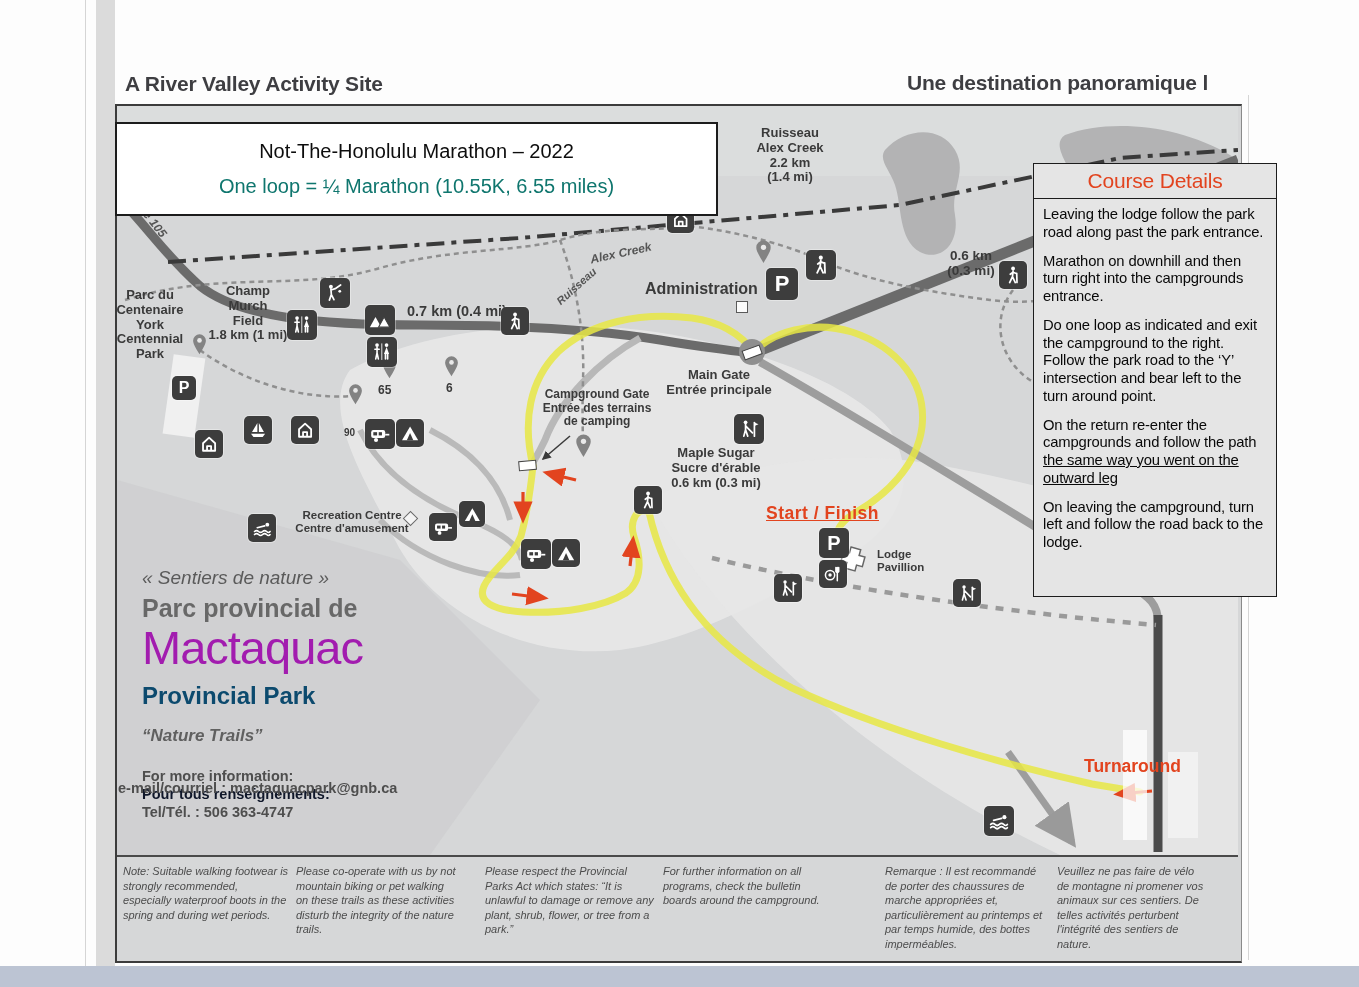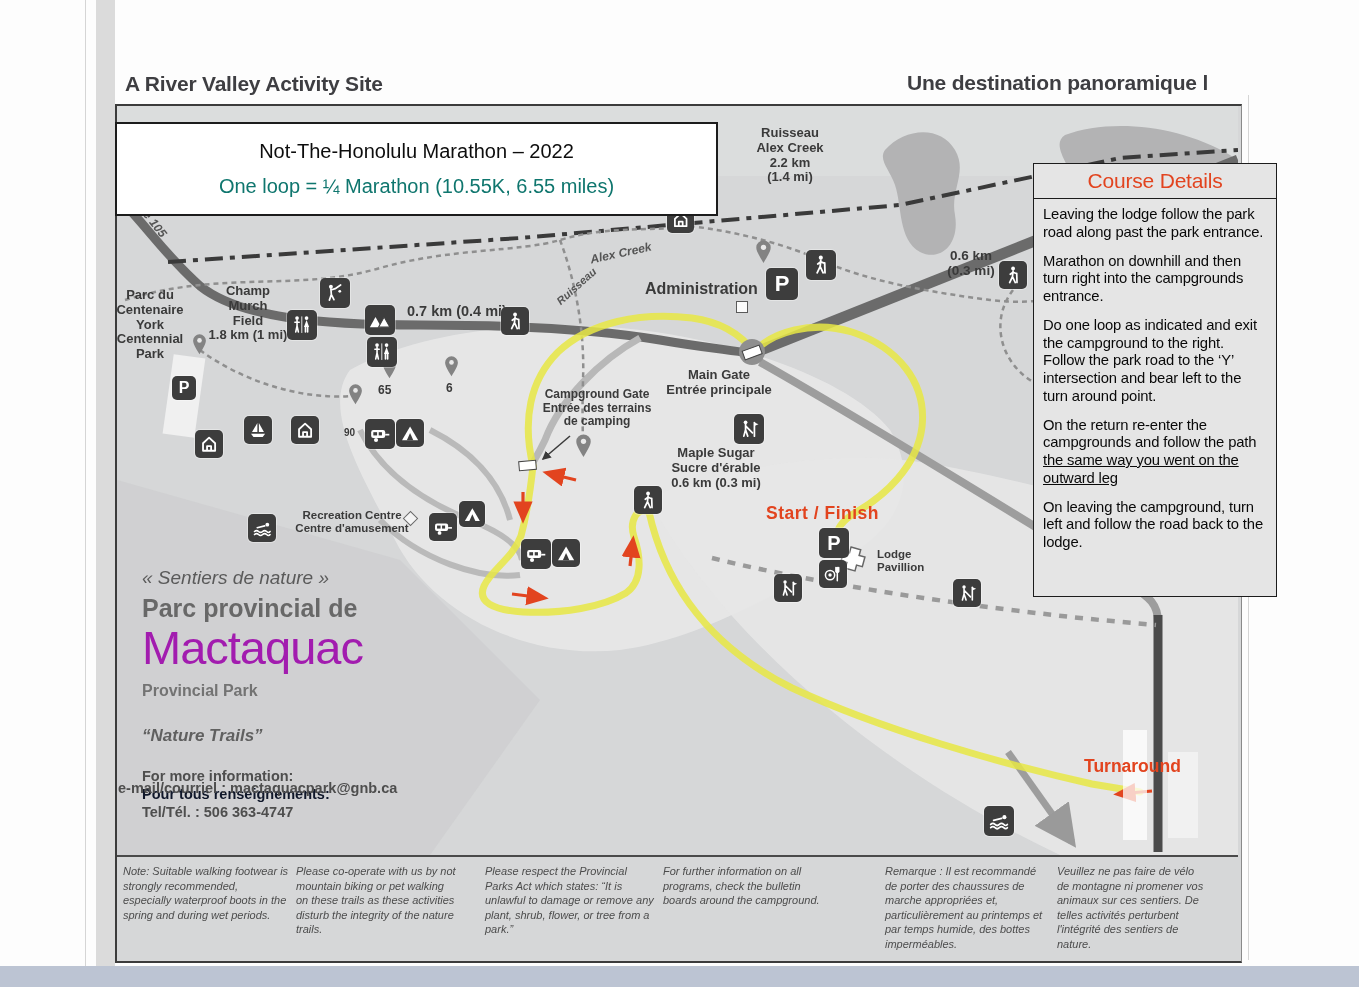--- a/index.html
+++ b/index.html
@@ -29,21 +29,21 @@
   .course-box .cb-title{height:34px;border-bottom:1.5px solid #1c1c1c;display:flex;align-items:center;
               justify-content:center;font-size:21px;color:var(--accent);letter-spacing:-.2px;}
   .course-box .cb-body{padding:7px 9px 0 9px;font-size:14.8px;line-height:1.2;color:#090909;letter-spacing:-.15px;}
   .course-box p{margin:0 0 11px 0;}
   
   .lbl{position:absolute;font-weight:bold;color:#3a3a3a;text-align:center;line-height:1.14;
        white-space:pre-line;z-index:10;}
   .lbl.left{text-align:left;} .lbl.right{text-align:right;}
   .it{font-style:italic;font-weight:bold;color:#555;}
   .red{color:var(--accent);font-weight:bold;z-index:12;}
-  .u{}
+  .u{text-decoration:underline;}
   
   .micon{position:absolute;background:#3d3d3d;border-radius:5px;display:flex;align-items:center;
          justify-content:center;z-index:11;box-shadow:0 0 0 1px rgba(255,255,255,.35);}
   .micon svg{width:72%;height:72%;}
   .micon.pk{color:#fff;font-weight:bold;font-family:"Liberation Sans",sans-serif;}
   .dmd{position:absolute;width:9px;height:9px;background:#f4f4f4;border:1.5px solid #6a6a6a;
        transform:rotate(45deg);z-index:10;}
   .sq{display:inline-block;width:10px;height:10px;background:#fbfbfb;border:1.5px solid #5a5a5a;
       vertical-align:-1px;margin-left:5px;}
   
@@ -366,21 +366,21 @@
   </span>
 <span class="micon" style="left:999px;top:261px;width:28px;height:28px;">
     <svg viewBox="0 0 20 20">
       <use href="#g-hiker"></use>
     </svg>
   </span>
 
 <div class="brand it" style="top:567px;font-size:19px;font-weight:normal;color:#5a5a5a;">« Sentiers de nature »</div>
 <div class="brand" style="top:594px;font-size:25px;font-weight:bold;color:#686868;">Parc provincial de</div>
 <div class="brand" style="top:620px;font-size:47px;font-weight:normal;color:#a21caf;letter-spacing:-1px;">Mactaquac</div>
-<div class="brand" style="top:682px;font-size:16px;font-weight:bold;color:#737373;">Provincial Park</div>
+<div class="brand" style="top:682px;font-size:24px;font-weight:bold;color:#0c4a6e;">Provincial Park</div>
 <div class="brand it" style="top:726px;font-size:17px;color:#606060;">“Nature Trails”</div>
 <div class="brand" style="top:768px;font-size:14.5px;font-weight:bold;color:#4e4e4e;">For more information:</div>
 <div class="brand" style="top:786px;font-size:14.5px;font-weight:bold;color:#0f172a;">Pour tous renseignements:</div>
 <div class="brand" style="top:804px;font-size:14.5px;font-weight:bold;color:#4e4e4e;">Tel/Tél. : 506 363-4747</div>
 <div class="brand" style="top:780px;font-size:14.5px;font-weight:bold;color:#4e4e4e;left:118px;width:348px;">e-mail/courriel : mactaquacpark@gnb.ca</div>
 
 <div class="abs" style="left:117px;top:855px;width:1121px;height:1.5px;background:#4a4a4a;z-index:10;"></div>
 <div class="fnote" style="left:123px;top:864px;width:166px;">Note: Suitable walking footwear is strongly recommended, especially waterproof boots in the spring and during wet periods.</div>
 <div class="fnote" style="left:296px;top:864px;width:160px;">Please co-operate with us by not mountain biking or pet walking on these trails as these activities disturb the integrity of the nature trails.</div>
 <div class="fnote" style="left:485px;top:864px;width:172px;">Please respect the Provincial Parks Act which states: “It is unlawful to damage or remove any plant, shrub, flower, or tree from a park.”</div>

